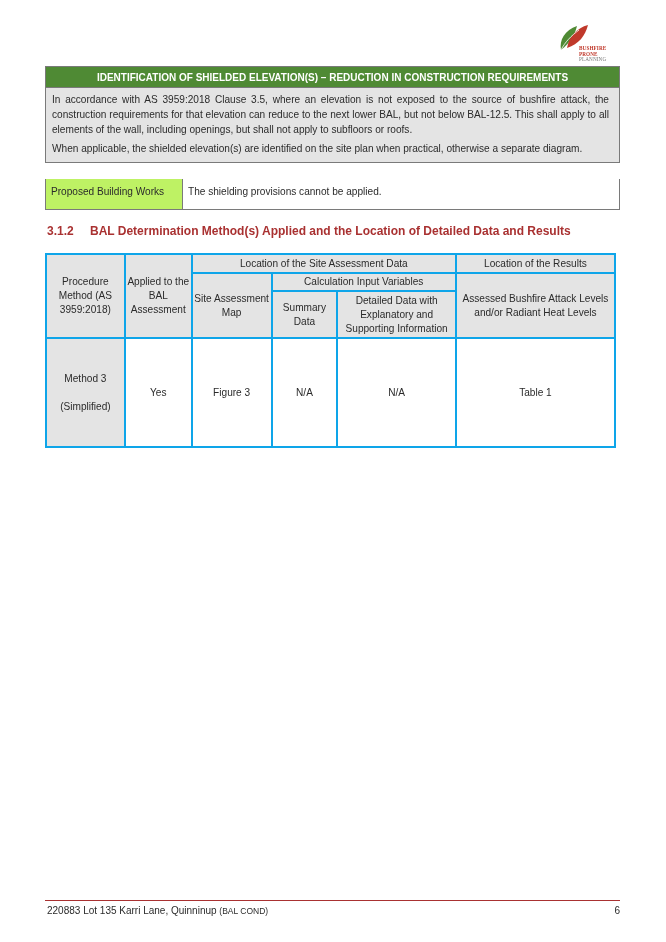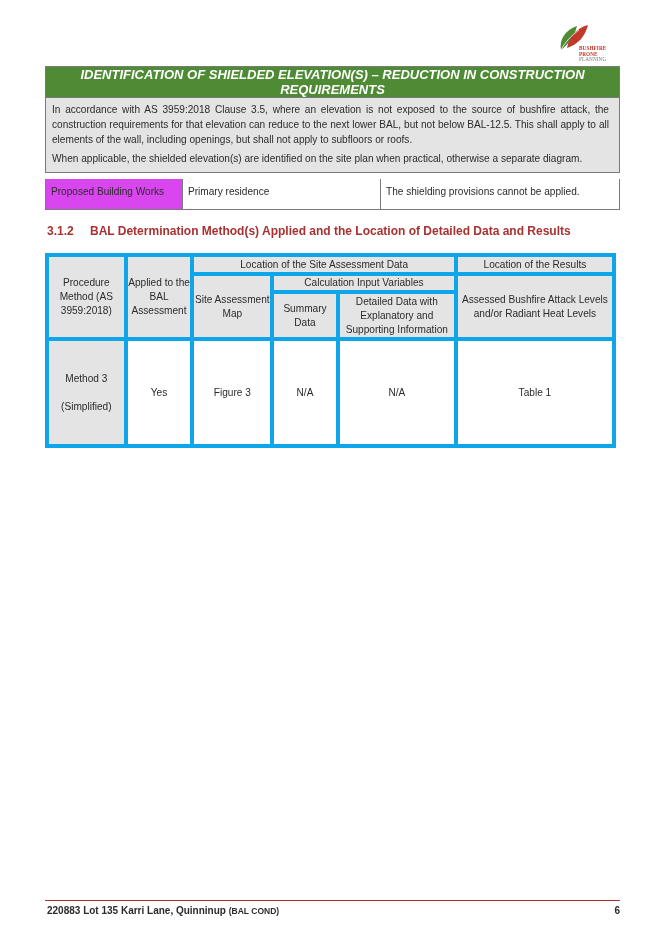--- a/index.html
+++ b/index.html
@@ -6,36 +6,36 @@
     html, body { width: 666px; height: 942px; background: #ffffff; }
     body { position: relative; font-family: "Liberation Sans", sans-serif; color: #2b2b2b; overflow: hidden; }
 
     .logo { position: absolute; left: 553px; top: 22px; width: 62px; height: 40px; }
     .logo-mark { position: absolute; left: 2px; top: 0; width: 34px; height: 30px; }
     .logo-text { position: absolute; left: 26px; top: 24px; font-size: 5.2px; line-height: 5.6px; color: #c0392b; font-family: "Liberation Serif", serif; font-weight: bold; letter-spacing: 0.1px; }
     .logo-text .l2 { color: #7a7a7a; font-weight: normal; }
 
     
     .shield-table { position: absolute; left: 45px; top: 66px; width: 575px; border-collapse: collapse; }
-    .shield-head { background: #4f8a34; color: #ffffff; font-weight: bold; font-size: 13px; text-align: center; height: 21px; border: 1px solid #7a7a7a; font-style: italic; }
+    .shield-head { background: #4f8a34; color: #ffffff; font-weight: bold; font-size: 10px; text-align: center; height: 21px; border: 1px solid #7a7a7a; }
     .shield-body { background: #e4e4e4; border: 1px solid #7a7a7a; padding: 4px 10px 6px 6px; font-size: 10.1px; line-height: 15px; text-align: justify; color: #2b2b2b; }
     .shield-body p + p { margin-top: 4px; }
     .shield-row { position: absolute; left: 45px; top: 179px; width: 575px; height: 31px; display: flex; border: 1px solid #7a7a7a; border-top: none; font-size: 10.1px; }
     .shield-row .c { border-right: 1px solid #7a7a7a; padding: 7px 5px; white-space: nowrap; }
     .shield-row .c:last-child { border-right: none; }
-    .sr-label { width: 137px; background: #d946ef; }
+    .sr-label { width: 137px; background: #bef264; }
     .sr-val { width: 198px; }
     .sr-note { flex: 1; }
 
     .section-heading { position: absolute; left: 47px; top: 224px; font-size: 12px; font-weight: bold; color: #a93131; }
     .section-heading .num { display: inline-block; width: 43px; }
 
     
     .bal { position: absolute; left: 45px; top: 253px; width: 571px; height: 195px; border-collapse: collapse; font-size: 10.1px; color: #2b2b2b; }
-    .bal td { border: 4px solid #0ea5e9; text-align: center; vertical-align: middle; line-height: 14px; }
+    .bal td { border: 2px solid #0ea5e9; text-align: center; vertical-align: middle; line-height: 14px; }
     .bal .shade { background: #e4e4e4; }
   </style>
 </head>
 <body>
 
 <div class="logo">
   <svg class="logo-mark" viewBox="0 0 34 30">
     <path d="M6 28 C4 18 10 8 22 4 C20 12 16 20 6 28 Z" fill="#4f8a34"></path>
     <path d="M12 26 C14 14 22 6 33 3 C30 14 24 22 12 26 Z" fill="#c0392b"></path>
     <path d="M6 28 C10 20 16 14 24 8" stroke="#ffffff" stroke-width="0.8" fill="none"></path>
@@ -54,21 +54,20 @@
   <tr>
     <td class="shield-body">
       <p>In accordance with AS 3959:2018 Clause 3.5, where an elevation is not exposed to the source of bushfire attack, the construction requirements for that elevation can reduce to the next lower BAL, but not below BAL-12.5. This shall apply to all elements of the wall, including openings, but shall not apply to subfloors or roofs.</p>
       <p>When applicable, the shielded elevation(s) are identified on the site plan when practical, otherwise a separate diagram.</p>
     </td>
   </tr>
 </tbody>
   </table>
 <div class="shield-row">
   <div class="c sr-label">Proposed Building Works</div>
-  <div class="c sr-val">Primary residence</div>
   <div class="c sr-note">The shielding provisions cannot be applied.</div>
 </div>
 
 <div class="section-heading">
   <span class="num">3.1.2</span><span>BAL Determination Method(s) Applied and the Location of Detailed Data and Results</span>
 </div>
 
 <table class="bal">
   <colgroup>
     <col style="width:79px">
@@ -103,19 +102,19 @@
     <td>Yes</td>
     <td>Figure 3</td>
     <td>N/A</td>
     <td>N/A</td>
     <td>Table 1</td>
   </tr>
 </tbody>
   </table>
 
 <div style="position:absolute; left:45px; top:900px; width:575px; height:1px; background:#a93131;"></div>
-<div style="position:absolute; left:47px; top:905px; width:573px; font-size:10px; display:flex; justify-content:space-between; color:#2b2b2b;font-weight:bold;">
+<div style="position:absolute; left:47px; top:905px; width:573px; font-size:10px; display:flex; justify-content:space-between; color:#2b2b2b;">
   <div>
     <span>220883 Lot 135 Karri Lane, Quinninup</span>
     <span style="font-size:8.5px;">(BAL COND)</span>
   </div>
   <div>6</div>
 </div>
 
 </body></html>

